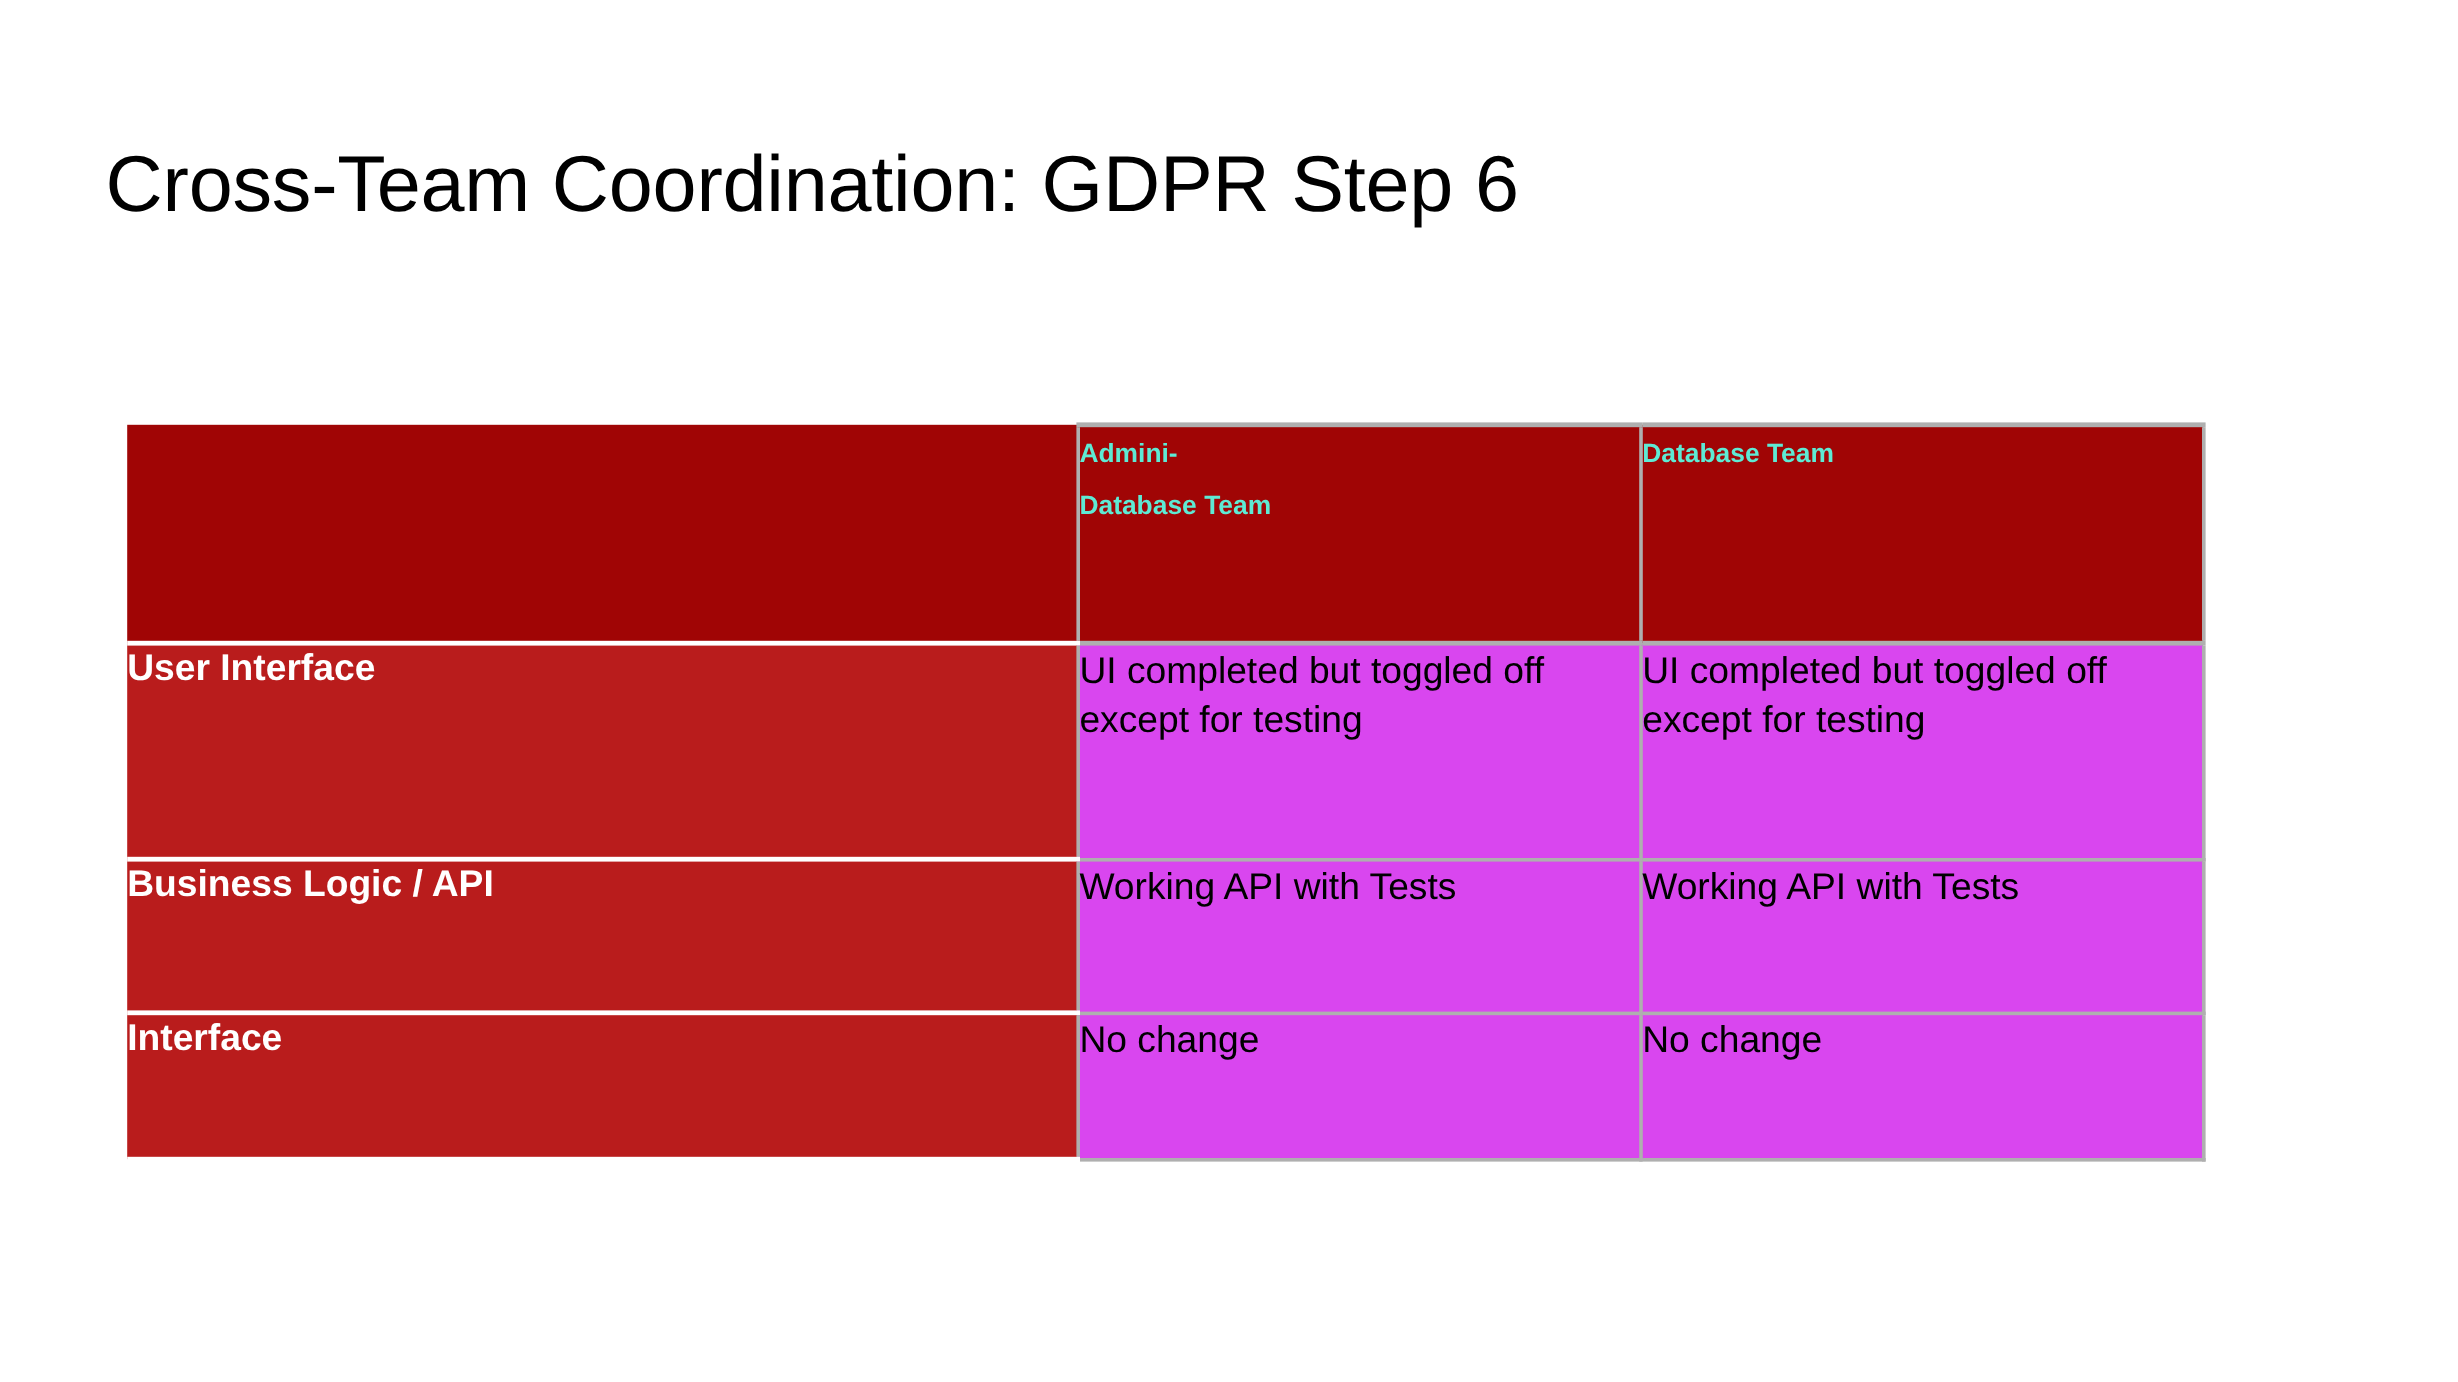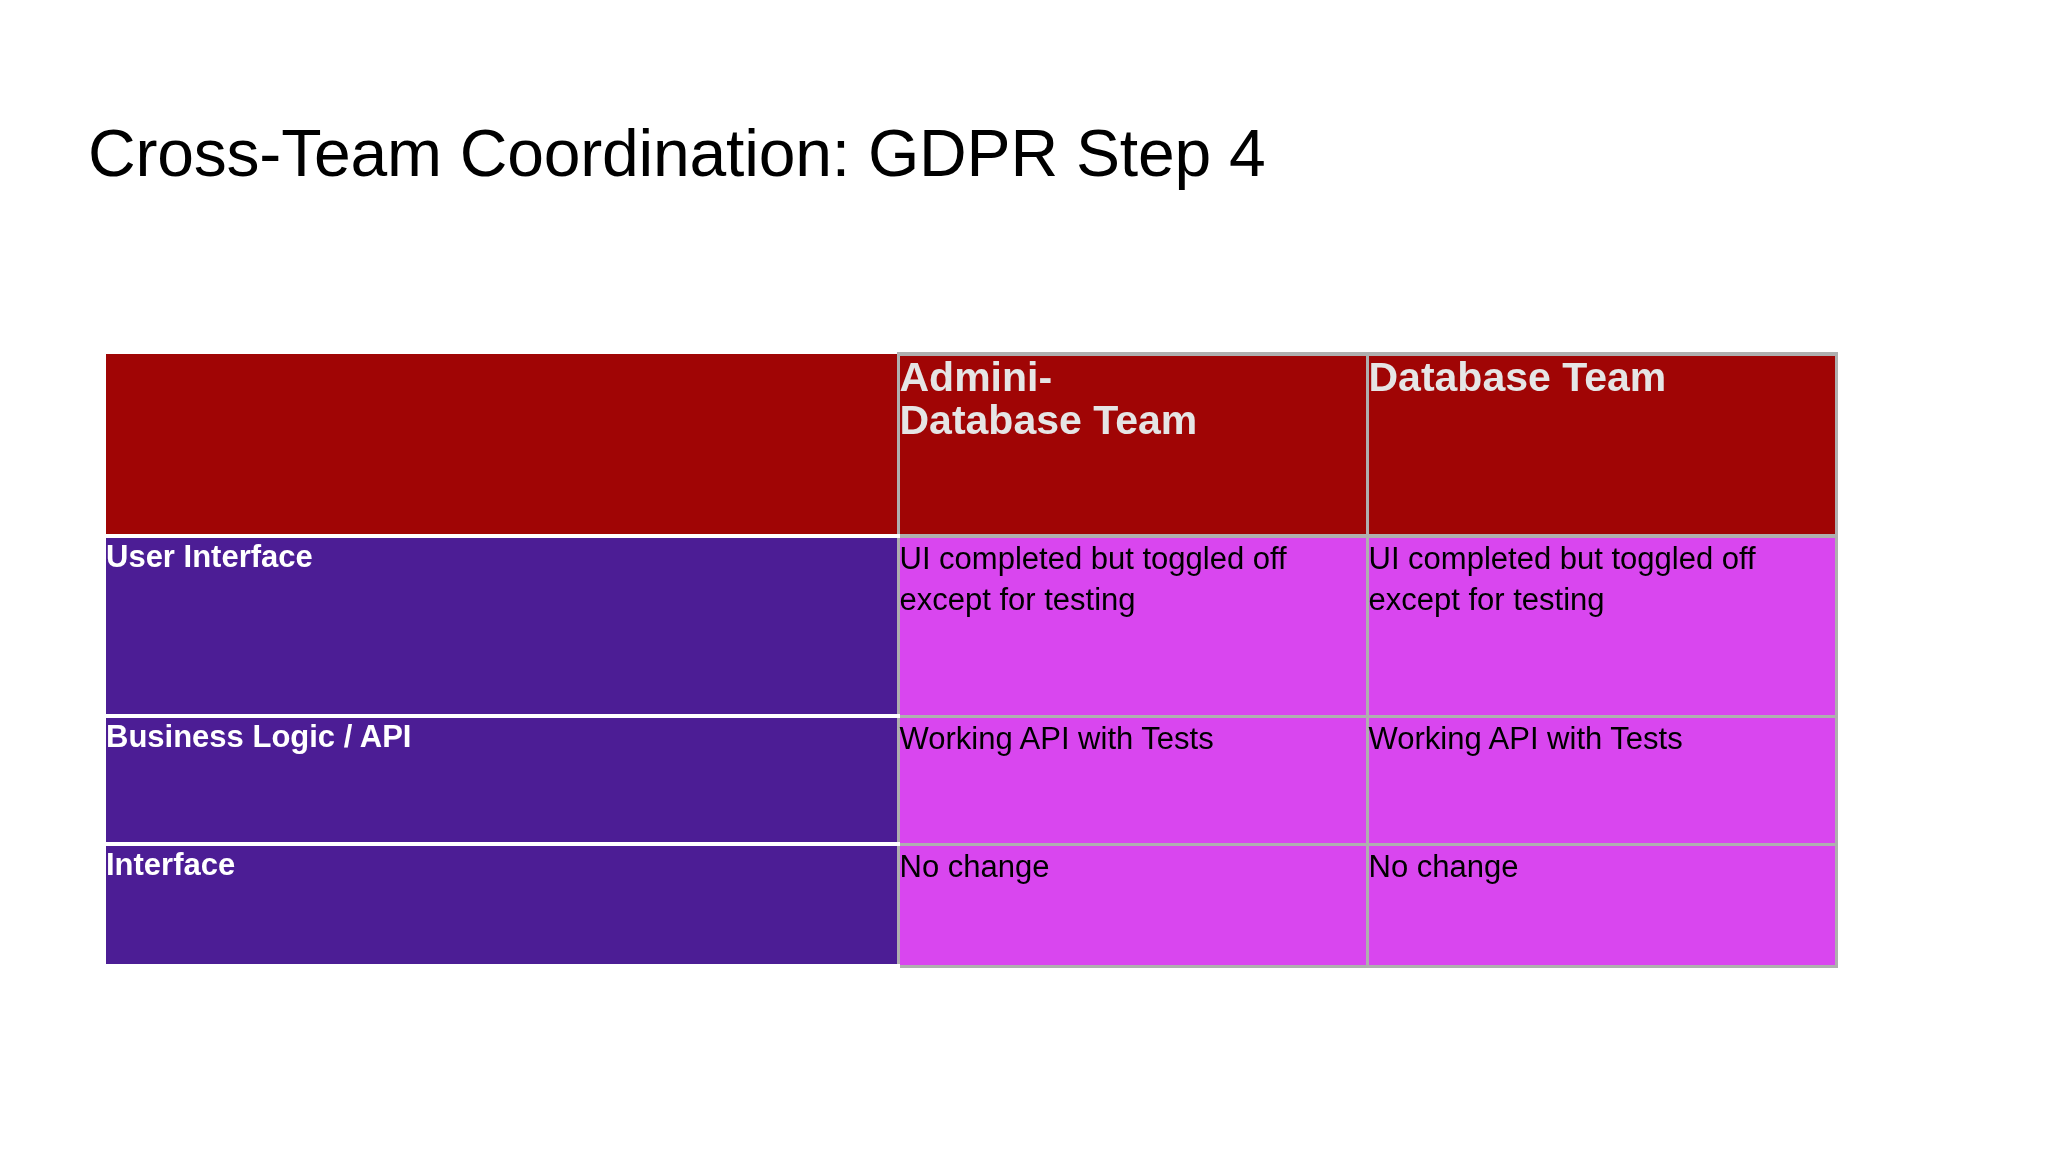--- a/index.html
+++ b/index.html
@@ -48,36 +48,36 @@
   #comparison-table col.col-label  { width: 792px; }
   #comparison-table col.col-team   { width: 469px; }
 
   #comparison-table td {
     vertical-align: top;
     padding: 0;
   }
 
   
   .cell-red {
-    background: #4c1d95;
+    background: #b91c1c;
     color: #FFFFFF;
     font-weight: bold;
     font-size: 31px;
     line-height: 38px;
     padding: 18px 0 0 14px;
     border: 0;
     border-bottom: 4px solid #FFFFFF;
   }
 
   
   .cell-head {
     background: #A00505;
-    color: #e5e5e5;
+    color: #5eead4;
     font-weight: bold;
-    font-size: 41px;
+    font-size: 22px;
     line-height: 43px;
     padding: 18px 0 0 18px;
     border-top: 4px solid #AFAFAF;
     border-left: 3px solid #AFAFAF;
     border-right: 3px solid #AFAFAF;
     border-bottom: 4px solid #AFAFAF;
   }
 
   
   .cell-data {
@@ -105,21 +105,21 @@
     border-bottom: 4px solid #FFFFFF;
   }
 
   .hdr-line { display: block; }
 </style>
 </head>
 <body>
 
 <div id="slide">
 
-  <div id="slide-title">Cross-Team Coordination: GDPR Step 4</div>
+  <div id="slide-title">Cross-Team Coordination: GDPR Step 6</div>
 
   <table id="comparison-table">
     <colgroup>
       <col class="col-label">
       <col class="col-team">
       <col class="col-team">
     </colgroup>
     <tbody>
 
       <tr class="row-header">

